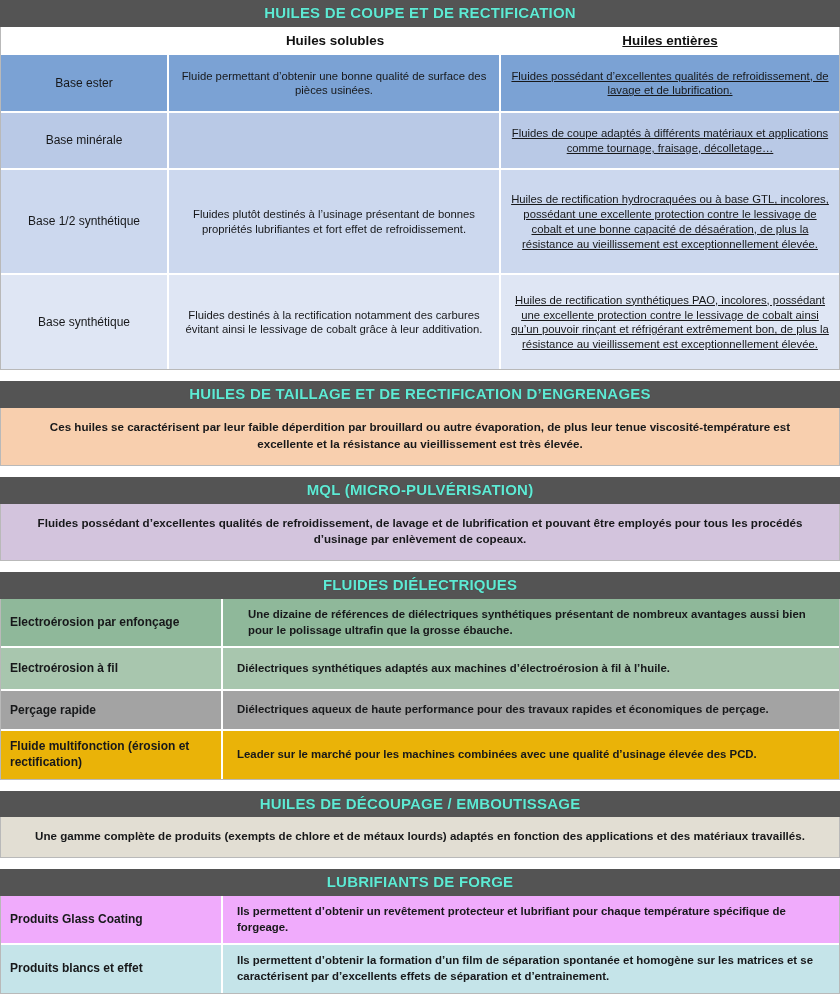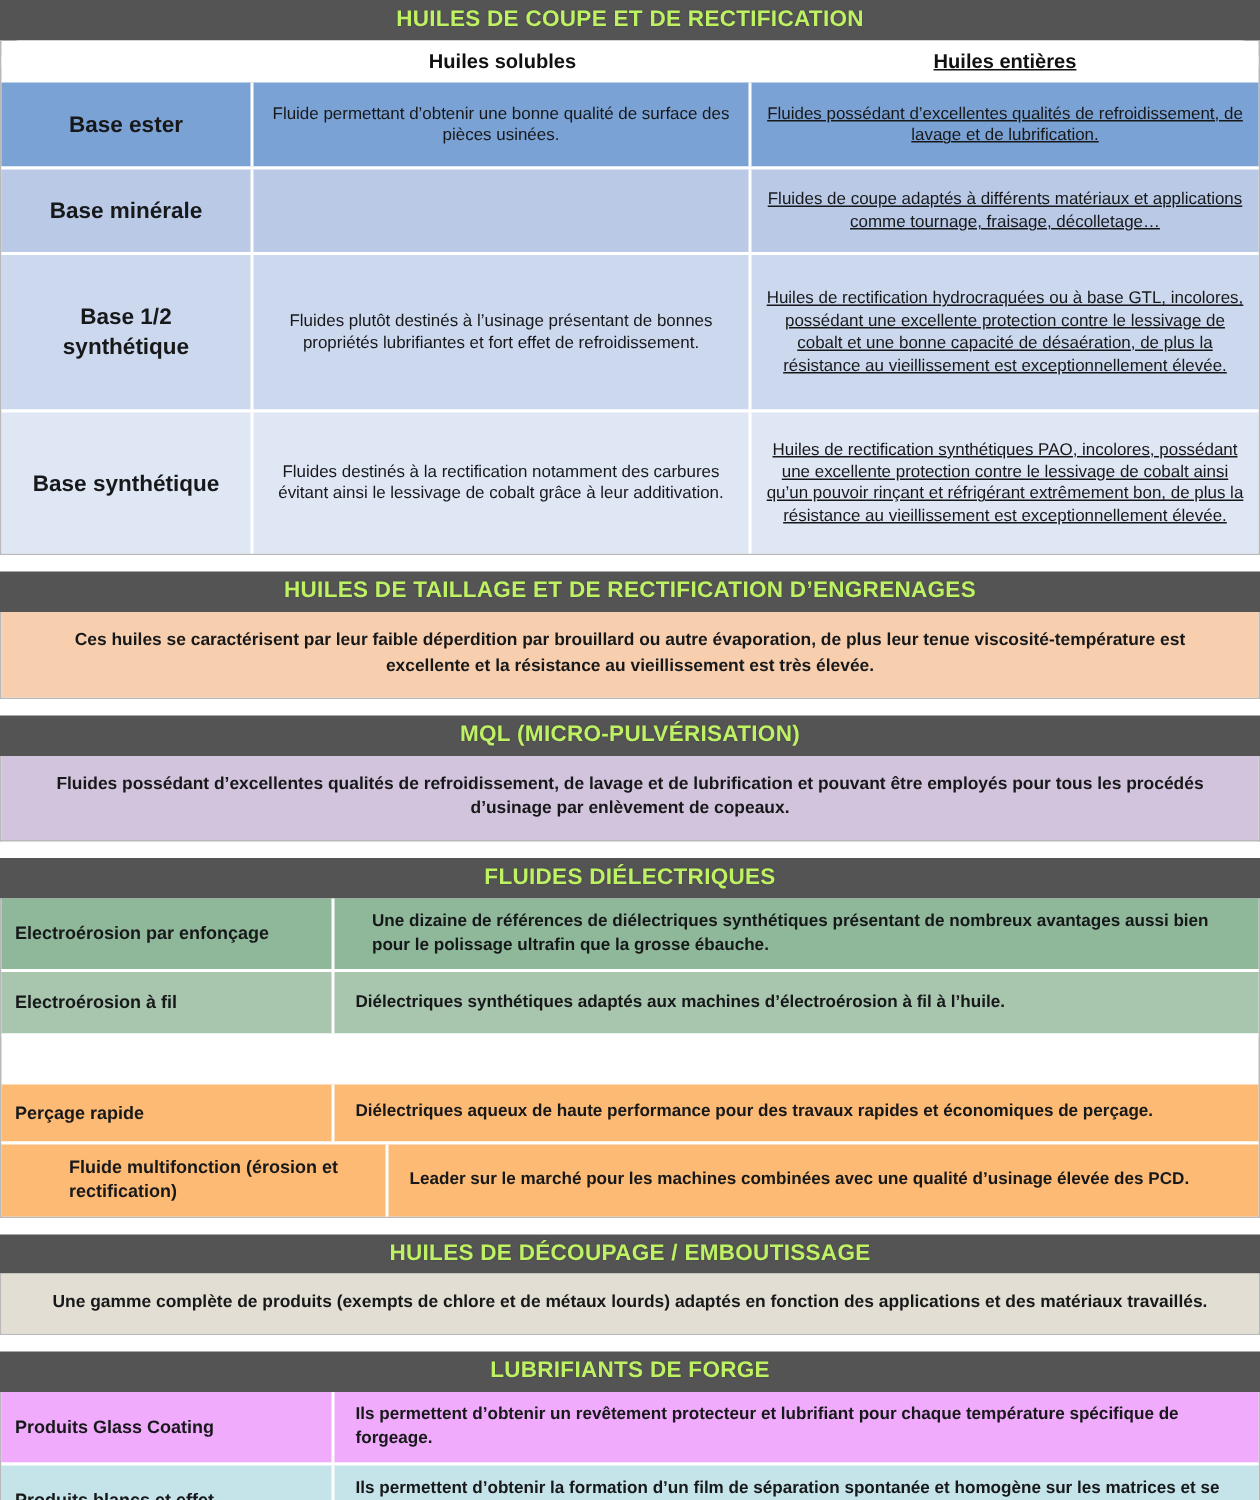--- a/index.html
+++ b/index.html
@@ -15,21 +15,21 @@
     position: relative;
     overflow: hidden;
   }
 
   
   .section { width: 840px; margin: 0 0 11px 0; }
   .section:last-child { margin-bottom: 0; }
 
   .sec-title {
     background: #545454;
-    color: #bef264;
+    color: #5eead4;
     text-align: center;
     font-weight: bold;
     font-size: 15px;
     letter-spacing: 0.2px;
     padding: 5px 0 6px 0;
     line-height: 1.05;
     text-shadow: 0 0 1px rgba(0,0,0,.35);
   }
 
   .sec-body { border: 1px solid #b9b9b9; border-top: none; }
@@ -42,25 +42,25 @@
     font-size: 11.3px;
     line-height: 1.32;
     text-align: center;
     display: flex;
     align-items: center;
     justify-content: center;
     color: #17181a;
     border-right: 2px solid #ffffff;
   }
   .cell:last-child { border-right: none; text-decoration: underline; }
-  .c1 { width: 168px; flex: 0 0 168px; font-weight: bold; font-size: 15px; }
+  .c1 { width: 168px; flex: 0 0 168px; font-weight: normal; font-size: 12px; }
   .c2 { width: 332px; flex: 0 0 332px; }
   .c3 { width: 338px; flex: 0 0 338px; }
 
-  .subhead-row { background: #ffffff; border-radius: 12px; }
+  .subhead-row { background: #ffffff; }
   .subhead-row .cell {
     font-weight: bold;
     font-size: 13.4px;
     padding: 5px 6px 6px 6px;
     border-right: none;
     color: #111;
   }
 
   .rowsep { height: 2px; background: #ffffff; }
 
@@ -100,22 +100,22 @@
     padding: 8px 12px 8px 14px;
     font-size: 11.4px;
     font-weight: bold;
     color: #17181a;
     display: flex; align-items: center;
     line-height: 1.38;
   }
   
   .bg-g1 { background: #8fb89a; gap: 11px; }
   .bg-g2 { background: #a8c6ae; }
-  .bg-g3 { background: #fdba74; margin-top: 32px; }
-  .bg-g4 { background: #fdba74; padding-left: 36px; }
+  .bg-g3 { background: #a3a3a3; }
+  .bg-g4 { background: #eab308; }
   
   .bg-c1 { background: #f0abfc; }
   .bg-c2 { background: #c5e4e9; }
 </style>
 </head>
 <body>
 
 <div class="page">
 
   <div class="section">

